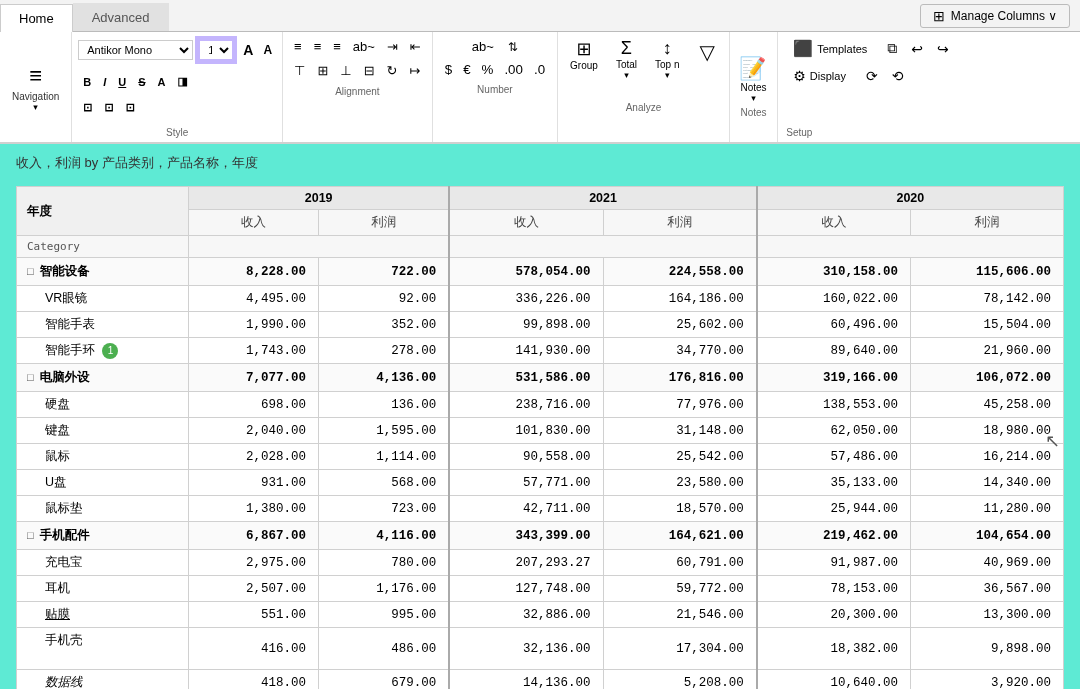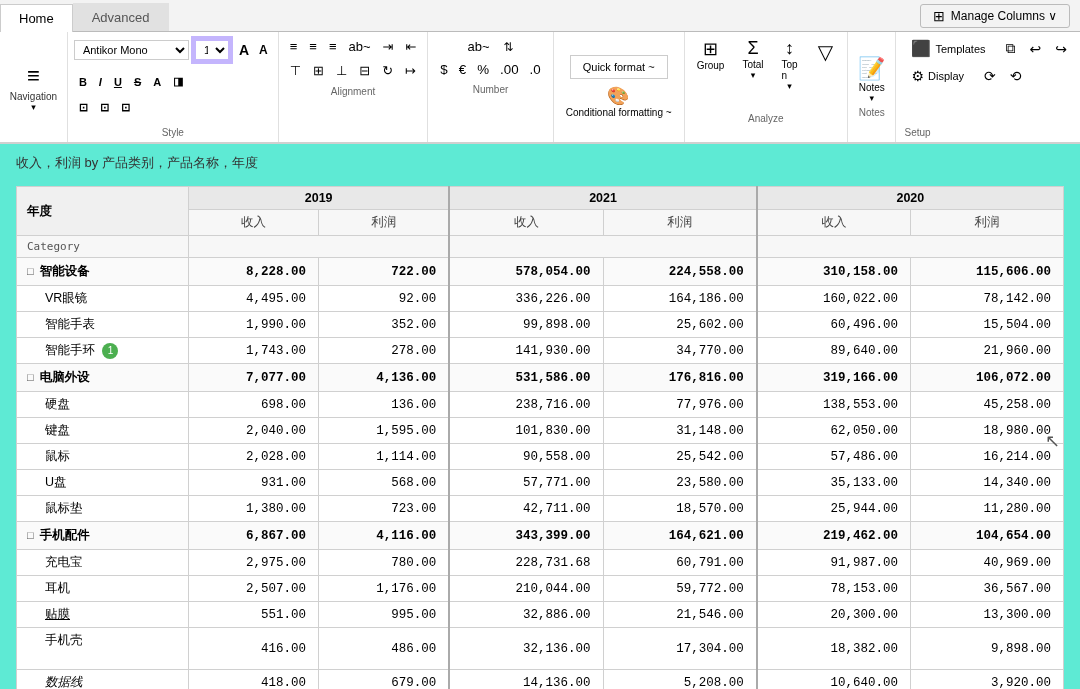--- a/index.html
+++ b/index.html
@@ -95,29 +95,20 @@
     <div style="display:flex;gap:3px;align-items:center;">
       <button class="num-sym">$</button>
       <button class="num-sym">€</button>
       <button class="num-sym">%</button>
       <button class="num-sym">.00</button>
       <button class="num-sym">.0</button>
     </div>
     <div style="font-size:10px;color:#666;text-align:center;margin-top:2px;">Number</div>
   </div>
 
-  <div style="display:flex;flex-direction:column;border-right:1px solid #e0e0e0;padding:4px 6px;align-items:center;justify-content:center;gap:4px;">
-    <button style="border:1px solid #ccc;background:#fff;padding:5px 12px;cursor:pointer;font-size:11px;display:flex;align-items:center;gap:4px;">
-      <span>Quick format ~</span>
-    </button>
-    <div style="display:flex;flex-direction:column;align-items:center;cursor:pointer;padding:2px 6px;">
-      <div style="font-size:18px;">🎨</div>
-      <div style="font-size:10px;text-align:center;white-space:nowrap;">Conditional formatting ~</div>
-    </div>
-  </div>
 
   <div style="display:flex;flex-direction:column;border-right:1px solid #e0e0e0;padding:4px 6px;align-items:center;">
     <div style="display:flex;gap:6px;align-items:flex-start;">
       <div style="display:flex;flex-direction:column;align-items:center;cursor:pointer;padding:2px 6px;">
         <span style="font-size:18px;">⊞</span>
         <span style="font-size:10px;">Group</span>
       </div>
       <div style="display:flex;flex-direction:column;align-items:center;cursor:pointer;padding:2px 6px;">
         <span style="font-size:18px;">Σ</span>
         <span style="font-size:10px;">Total</span>
@@ -294,30 +285,30 @@
             <td style="border-width: 1px 2px 1px 1px; border-style: solid; border-color: rgb(208, 208, 208) rgb(170, 170, 170) rgb(208, 208, 208) rgb(208, 208, 208); border-image: initial; padding: 5px 12px; text-align: right; font-weight: bold; font-family: &quot;Courier New&quot;, monospace;">4,116.00</td>
             <td style="border: 1px solid rgb(208, 208, 208); padding: 5px 12px; text-align: right; font-weight: bold; font-family: &quot;Courier New&quot;, monospace;">343,399.00</td>
             <td style="border-width: 1px 2px 1px 1px; border-style: solid; border-color: rgb(208, 208, 208) rgb(170, 170, 170) rgb(208, 208, 208) rgb(208, 208, 208); border-image: initial; padding: 5px 12px; text-align: right; font-weight: bold; font-family: &quot;Courier New&quot;, monospace;">164,621.00</td>
             <td style="border: 1px solid rgb(208, 208, 208); padding: 5px 12px; text-align: right; font-weight: bold; font-family: &quot;Courier New&quot;, monospace;">219,462.00</td>
             <td style="border: 1px solid rgb(208, 208, 208); padding: 5px 12px; text-align: right; font-weight: bold; font-family: &quot;Courier New&quot;, monospace;">104,654.00</td>
           </tr>
           <tr>
             <td style="border: 1px solid rgb(208, 208, 208); padding: 4px 10px 4px 28px; text-align: left; white-space: nowrap; background: rgb(255, 255, 255);">充电宝</td>
             <td style="border: 1px solid rgb(208, 208, 208); padding: 4px 12px; text-align: right; font-family: &quot;Courier New&quot;, monospace; background: rgb(255, 255, 255);">2,975.00</td>
             <td style="border-width: 1px 2px 1px 1px; border-style: solid; border-color: rgb(208, 208, 208) rgb(170, 170, 170) rgb(208, 208, 208) rgb(208, 208, 208); border-image: initial; padding: 4px 12px; text-align: right; font-family: &quot;Courier New&quot;, monospace; background: rgb(255, 255, 255);">780.00</td>
-            <td style="border: 1px solid rgb(208, 208, 208); padding: 4px 12px; text-align: right; font-family: &quot;Courier New&quot;, monospace; background: rgb(255, 255, 255);">228,731.68</td>
+            <td style="border: 1px solid rgb(208, 208, 208); padding: 4px 12px; text-align: right; font-family: &quot;Courier New&quot;, monospace; background: rgb(255, 255, 255);">207,293.27</td>
             <td style="border-width: 1px 2px 1px 1px; border-style: solid; border-color: rgb(208, 208, 208) rgb(170, 170, 170) rgb(208, 208, 208) rgb(208, 208, 208); border-image: initial; padding: 4px 12px; text-align: right; font-family: &quot;Courier New&quot;, monospace; background: rgb(255, 255, 255);">60,791.00</td>
             <td style="border: 1px solid rgb(208, 208, 208); padding: 4px 12px; text-align: right; font-family: &quot;Courier New&quot;, monospace; background: rgb(255, 255, 255);">91,987.00</td>
             <td style="border: 1px solid rgb(208, 208, 208); padding: 4px 12px; text-align: right; font-family: &quot;Courier New&quot;, monospace; background: rgb(255, 255, 255);">40,969.00</td>
           </tr>
           <tr>
             <td style="border: 1px solid rgb(208, 208, 208); padding: 4px 10px 4px 28px; text-align: left; white-space: nowrap; background: rgb(255, 255, 255);">耳机</td>
             <td style="border: 1px solid rgb(208, 208, 208); padding: 4px 12px; text-align: right; font-family: &quot;Courier New&quot;, monospace; background: rgb(255, 255, 255);">2,507.00</td>
             <td style="border-width: 1px 2px 1px 1px; border-style: solid; border-color: rgb(208, 208, 208) rgb(170, 170, 170) rgb(208, 208, 208) rgb(208, 208, 208); border-image: initial; padding: 4px 12px; text-align: right; font-family: &quot;Courier New&quot;, monospace; background: rgb(255, 255, 255);">1,176.00</td>
-            <td style="border: 1px solid rgb(208, 208, 208); padding: 4px 12px; text-align: right; font-family: &quot;Courier New&quot;, monospace; background: rgb(255, 255, 255);">210,044.00</td>
+            <td style="border: 1px solid rgb(208, 208, 208); padding: 4px 12px; text-align: right; font-family: &quot;Courier New&quot;, monospace; background: rgb(255, 255, 255);">127,748.00</td>
             <td style="border-width: 1px 2px 1px 1px; border-style: solid; border-color: rgb(208, 208, 208) rgb(170, 170, 170) rgb(208, 208, 208) rgb(208, 208, 208); border-image: initial; padding: 4px 12px; text-align: right; font-family: &quot;Courier New&quot;, monospace; background: rgb(255, 255, 255);">59,772.00</td>
             <td style="border: 1px solid rgb(208, 208, 208); padding: 4px 12px; text-align: right; font-family: &quot;Courier New&quot;, monospace; background: rgb(255, 255, 255);">78,153.00</td>
             <td style="border: 1px solid rgb(208, 208, 208); padding: 4px 12px; text-align: right; font-family: &quot;Courier New&quot;, monospace; background: rgb(255, 255, 255);">36,567.00</td>
           </tr>
           <tr>
             <td style="border: 1px solid rgb(208, 208, 208); padding: 4px 10px 4px 28px; text-align: left; white-space: nowrap; background: rgb(255, 255, 255); text-decoration: underline;">贴膜</td>
             <td style="border: 1px solid rgb(208, 208, 208); padding: 4px 12px; text-align: right; font-family: &quot;Courier New&quot;, monospace; background: rgb(255, 255, 255);">551.00</td>
             <td style="border-width: 1px 2px 1px 1px; border-style: solid; border-color: rgb(208, 208, 208) rgb(170, 170, 170) rgb(208, 208, 208) rgb(208, 208, 208); border-image: initial; padding: 4px 12px; text-align: right; font-family: &quot;Courier New&quot;, monospace; background: rgb(255, 255, 255);">995.00</td>
             <td style="border: 1px solid rgb(208, 208, 208); padding: 4px 12px; text-align: right; font-family: &quot;Courier New&quot;, monospace; background: rgb(255, 255, 255);">32,886.00</td>
             <td style="border-width: 1px 2px 1px 1px; border-style: solid; border-color: rgb(208, 208, 208) rgb(170, 170, 170) rgb(208, 208, 208) rgb(208, 208, 208); border-image: initial; padding: 4px 12px; text-align: right; font-family: &quot;Courier New&quot;, monospace; background: rgb(255, 255, 255);">21,546.00</td>

